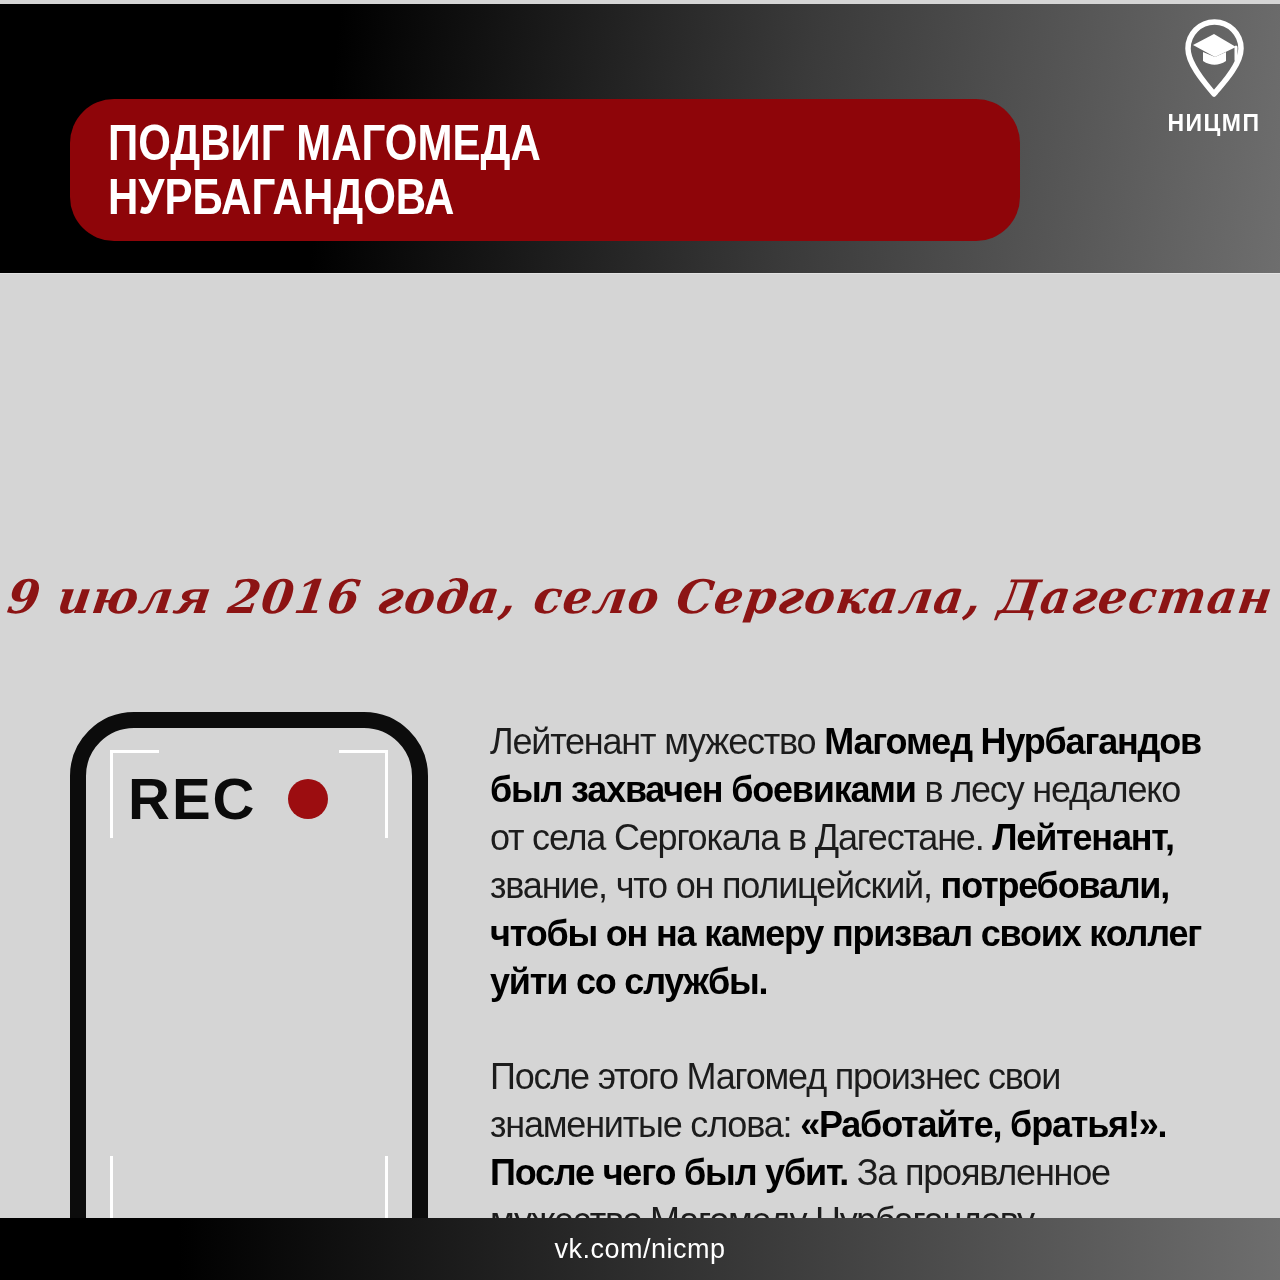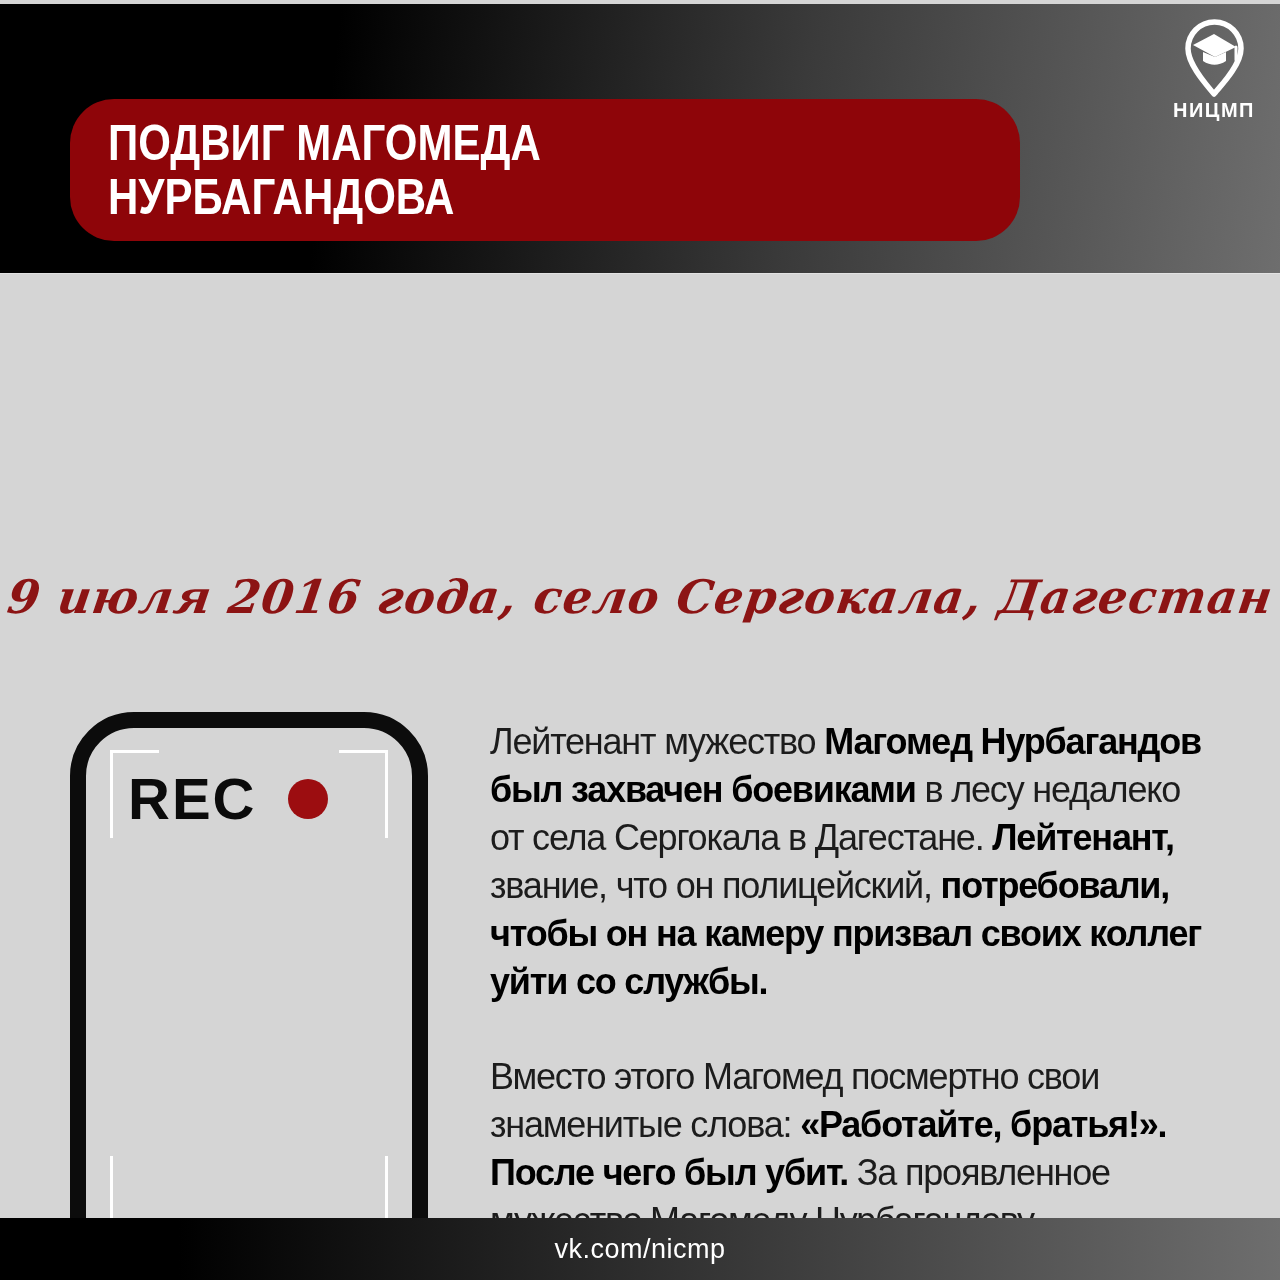--- a/index.html
+++ b/index.html
@@ -31,21 +31,21 @@
   }
   .banner-line{
     color:#ffffff;font-weight:bold;font-size:50px;line-height:54px;
     white-space:nowrap;transform:scaleX(0.84);transform-origin:0 50%;
   }
   .logo{
     position:absolute;top:14px;right:14px;width:104px;text-align:center;
   }
   .logo svg{display:block;margin:0 auto;}
   .logo-label{
-    color:#ffffff;font-weight:bold;font-size:20px;letter-spacing:1.5px;margin-top:1px;
+    color:#ffffff;font-weight:bold;font-size:23px;letter-spacing:1.5px;margin-top:12px;
   }
   
   .dateline{
     position:absolute;top:296px;left:0;width:1280px;text-align:center;
   }
   .dateline span{
     display:inline-block;
     font-family:"DejaVu Serif",serif;font-style:italic;font-weight:bold;
     font-size:46px;color:#8c1414;transform:skewX(-8deg);letter-spacing:1px;
   }
@@ -134,20 +134,20 @@
           <rect x="11" y="1" width="14" height="27" rx="7" fill="#141414"></rect>
           <path d="M4 21 a14 14 0 0 0 28 0" fill="none" stroke="#141414" stroke-width="3.5"></path>
           <line x1="18" y1="35" x2="18" y2="46" stroke="#141414" stroke-width="3.5"></line>
         </svg>
       </div>
     </div>
   </div>
 
   <div class="text-col">
     <p><span>Лейтенант мужество </span><b>Магомед Нурбагандов был захвачен боевиками</b><span> в лесу недалеко от села Сергокала в Дагестане. </span><b>Лейтенант,</b><span> звание, что он полицейский, </span><b>потребовали, чтобы он на камеру призвал своих коллег уйти со службы.</b></p>
-    <p><span>Вместо этого Магомед посмертно свои знаменитые слова: </span><b>«Работайте, братья!». После чего был убит.</b><span> За проявленное мужество Магомеду Нурбагандову </span><b>посмертно присвоено звание Героя России.</b></p>
+    <p><span>После этого Магомед произнес свои знаменитые слова: </span><b>«Работайте, братья!». После чего был убит.</b><span> За проявленное мужество Магомеду Нурбагандову </span><b>посмертно присвоено звание Героя России.</b></p>
   </div>
 
 </div>
 
 <div class="band-bottom">
   <span class="footer-label">vk.com/nicmp</span>
 </div>
 
 </body></html>

